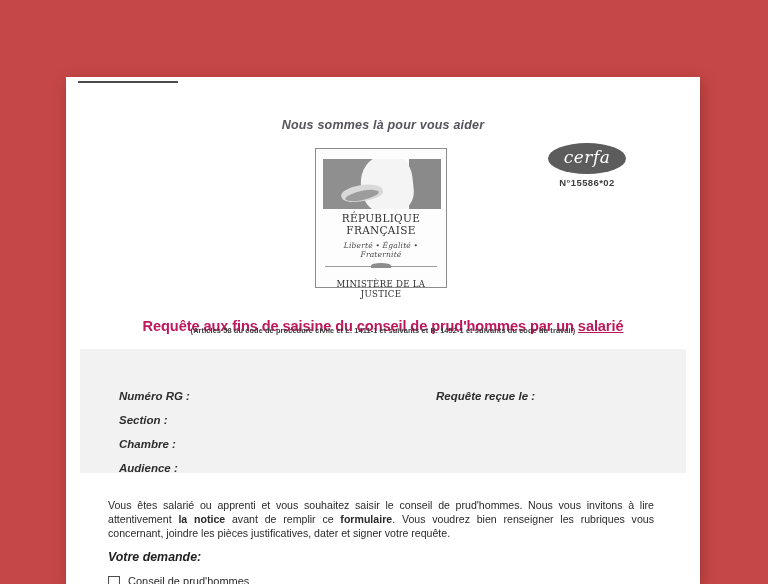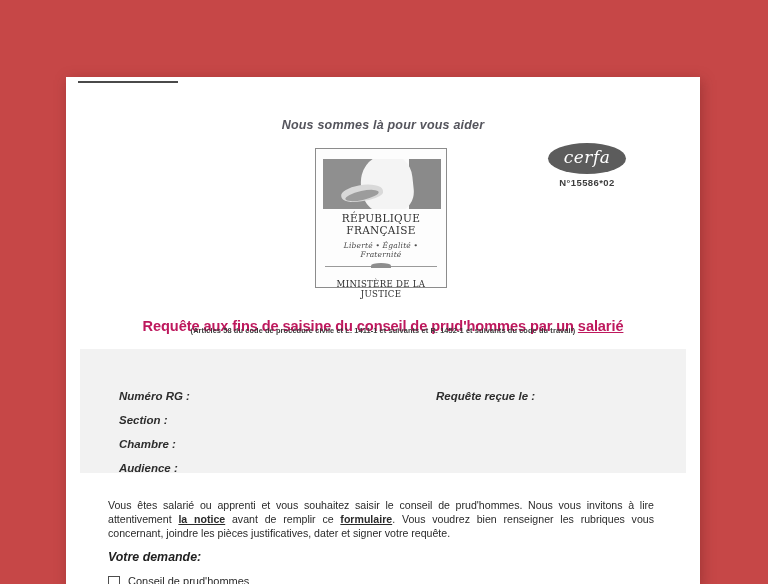--- a/index.html
+++ b/index.html
@@ -264,21 +264,21 @@
   #intro {
     position: absolute;
     left: 42px;
     top: 410px;
     width: 546px;
     font-size: 10.6px;
     line-height: 14.2px;
     color: #2a2a2a;
     text-align: justify;
   }
-  #intro b { font-weight: bold; text-decoration: underline; }
+  #intro b { font-weight: bold; }
 
   
   #demande-heading {
     position: absolute;
     left: 42px;
     top: 473px;
     font-size: 12.4px;
     font-weight: bold;
     font-style: italic;
     color: #1f1f1f;

